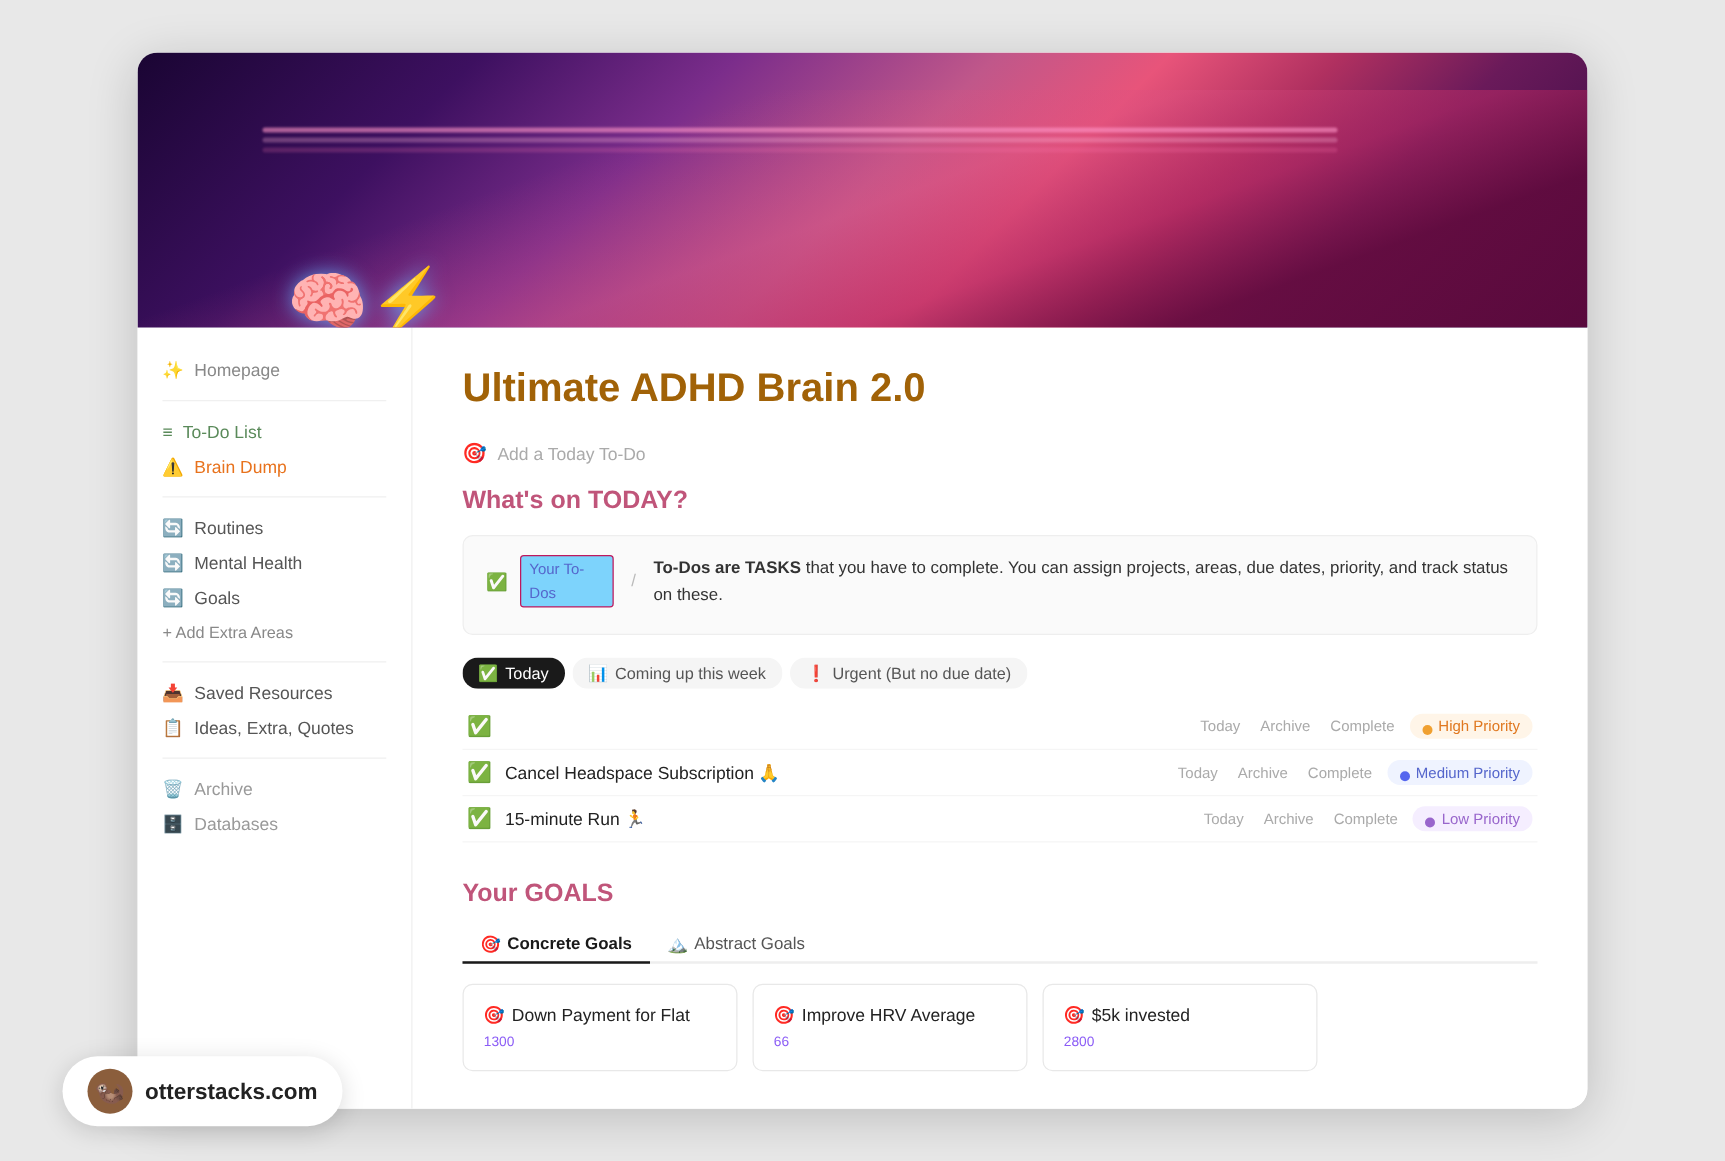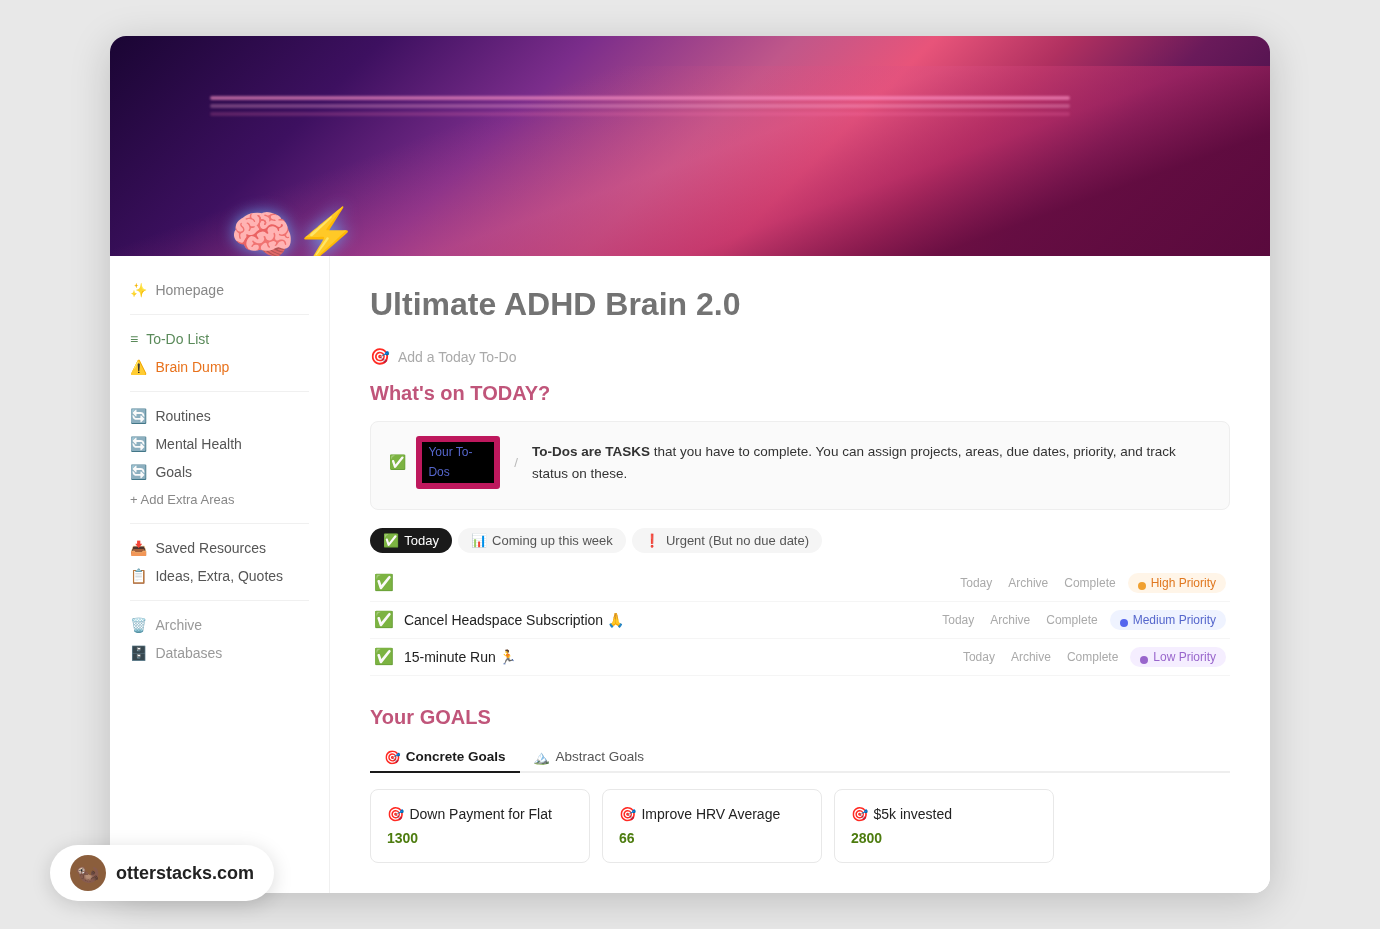--- a/index.html
+++ b/index.html
@@ -83,21 +83,21 @@
     .sidebar-item.archive { color: #999; }
     .sidebar-item.databases { color: #999; }
     .main-content {
       flex: 1;
       padding: 30px 40px;
       overflow-y: auto;
     }
     .page-title {
       font-size: 32px;
       font-weight: 700;
-      color: #737373;
+      color: #a16207;
       margin-bottom: 24px;
     }
     .add-todo-row {
       display: flex;
       align-items: center;
       gap: 8px;
       color: #aaa;
       font-size: 14px;
       margin-bottom: 16px;
       cursor: pointer;
@@ -239,23 +239,22 @@
     .goal-card-title {
       font-size: 14px;
       font-weight: 500;
       color: #222;
       margin-bottom: 8px;
       display: flex;
       align-items: center;
       gap: 5px;
     }
     .goal-card-value {
-      font-size: 14px;
-      color: #4d7c0f;
-      font-weight: bold;
+      font-size: 11px;
+      color: #8b5cf6;
     }
     .branding-badge {
       position: fixed;
       bottom: 28px;
       left: 50px;
       background: white;
       border-radius: 30px;
       padding: 10px 20px;
       display: flex;
       align-items: center;
@@ -270,21 +269,21 @@
       height: 36px;
       border-radius: 50%;
       background: #8B5E3C;
       display: flex;
       align-items: center;
       justify-content: center;
       font-size: 20px;
     }
     .slash-divider { color: #bbb; margin: 0 4px; }
     .bold-italic { font-weight: 700; }
-    .todo-tag { background: #000000; color: #5566cc; border: 6px solid #be185d; border-radius: 3px; padding: 1px 6px; font-size: 12px; }
+    .todo-tag { background: #7dd3fc; color: #5566cc; border: 1px solid #be185d; border-radius: 3px; padding: 1px 6px; font-size: 12px; }
   </style>
 </head>
 <body>
 
 <div class="app-window">
 
   <div class="hero-banner">
     <div class="brain-icon">🧠⚡</div>
   </div>
 

